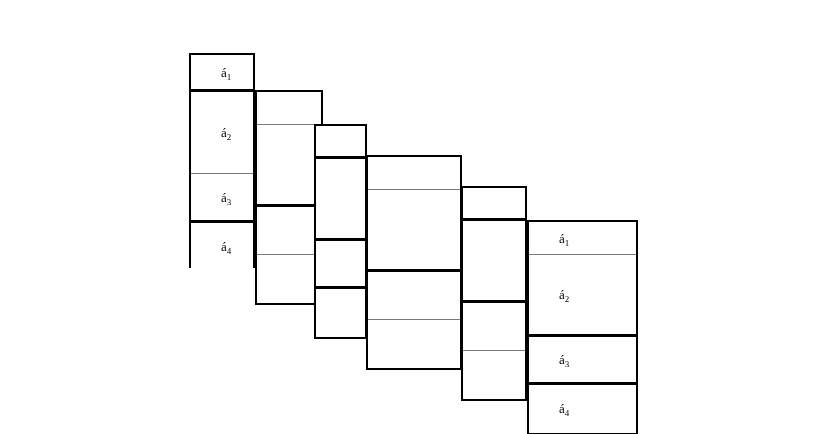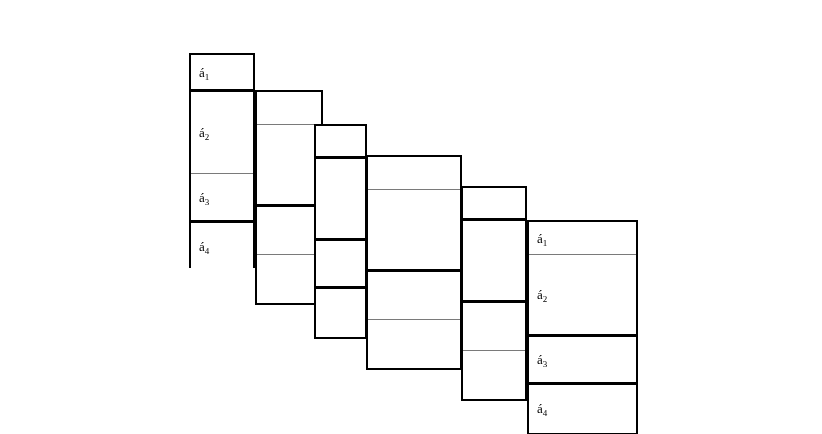--- a/index.html
+++ b/index.html
@@ -32,21 +32,21 @@
     align-items: center;
     justify-content: flex-start;
     overflow: hidden;
   }
   .cell-label {
     display: inline-block;
     font-size: 13px;
     line-height: 1;
     color: #000000;
     white-space: nowrap;
-    padding-left: 8px;
+    padding-left: 30px;
   }
   .cell-label .sub {
     font-size: 9px;
     vertical-align: baseline;
     position: relative;
     top: 3px;
     left: 0px;
   }
 </style>
 </head>

